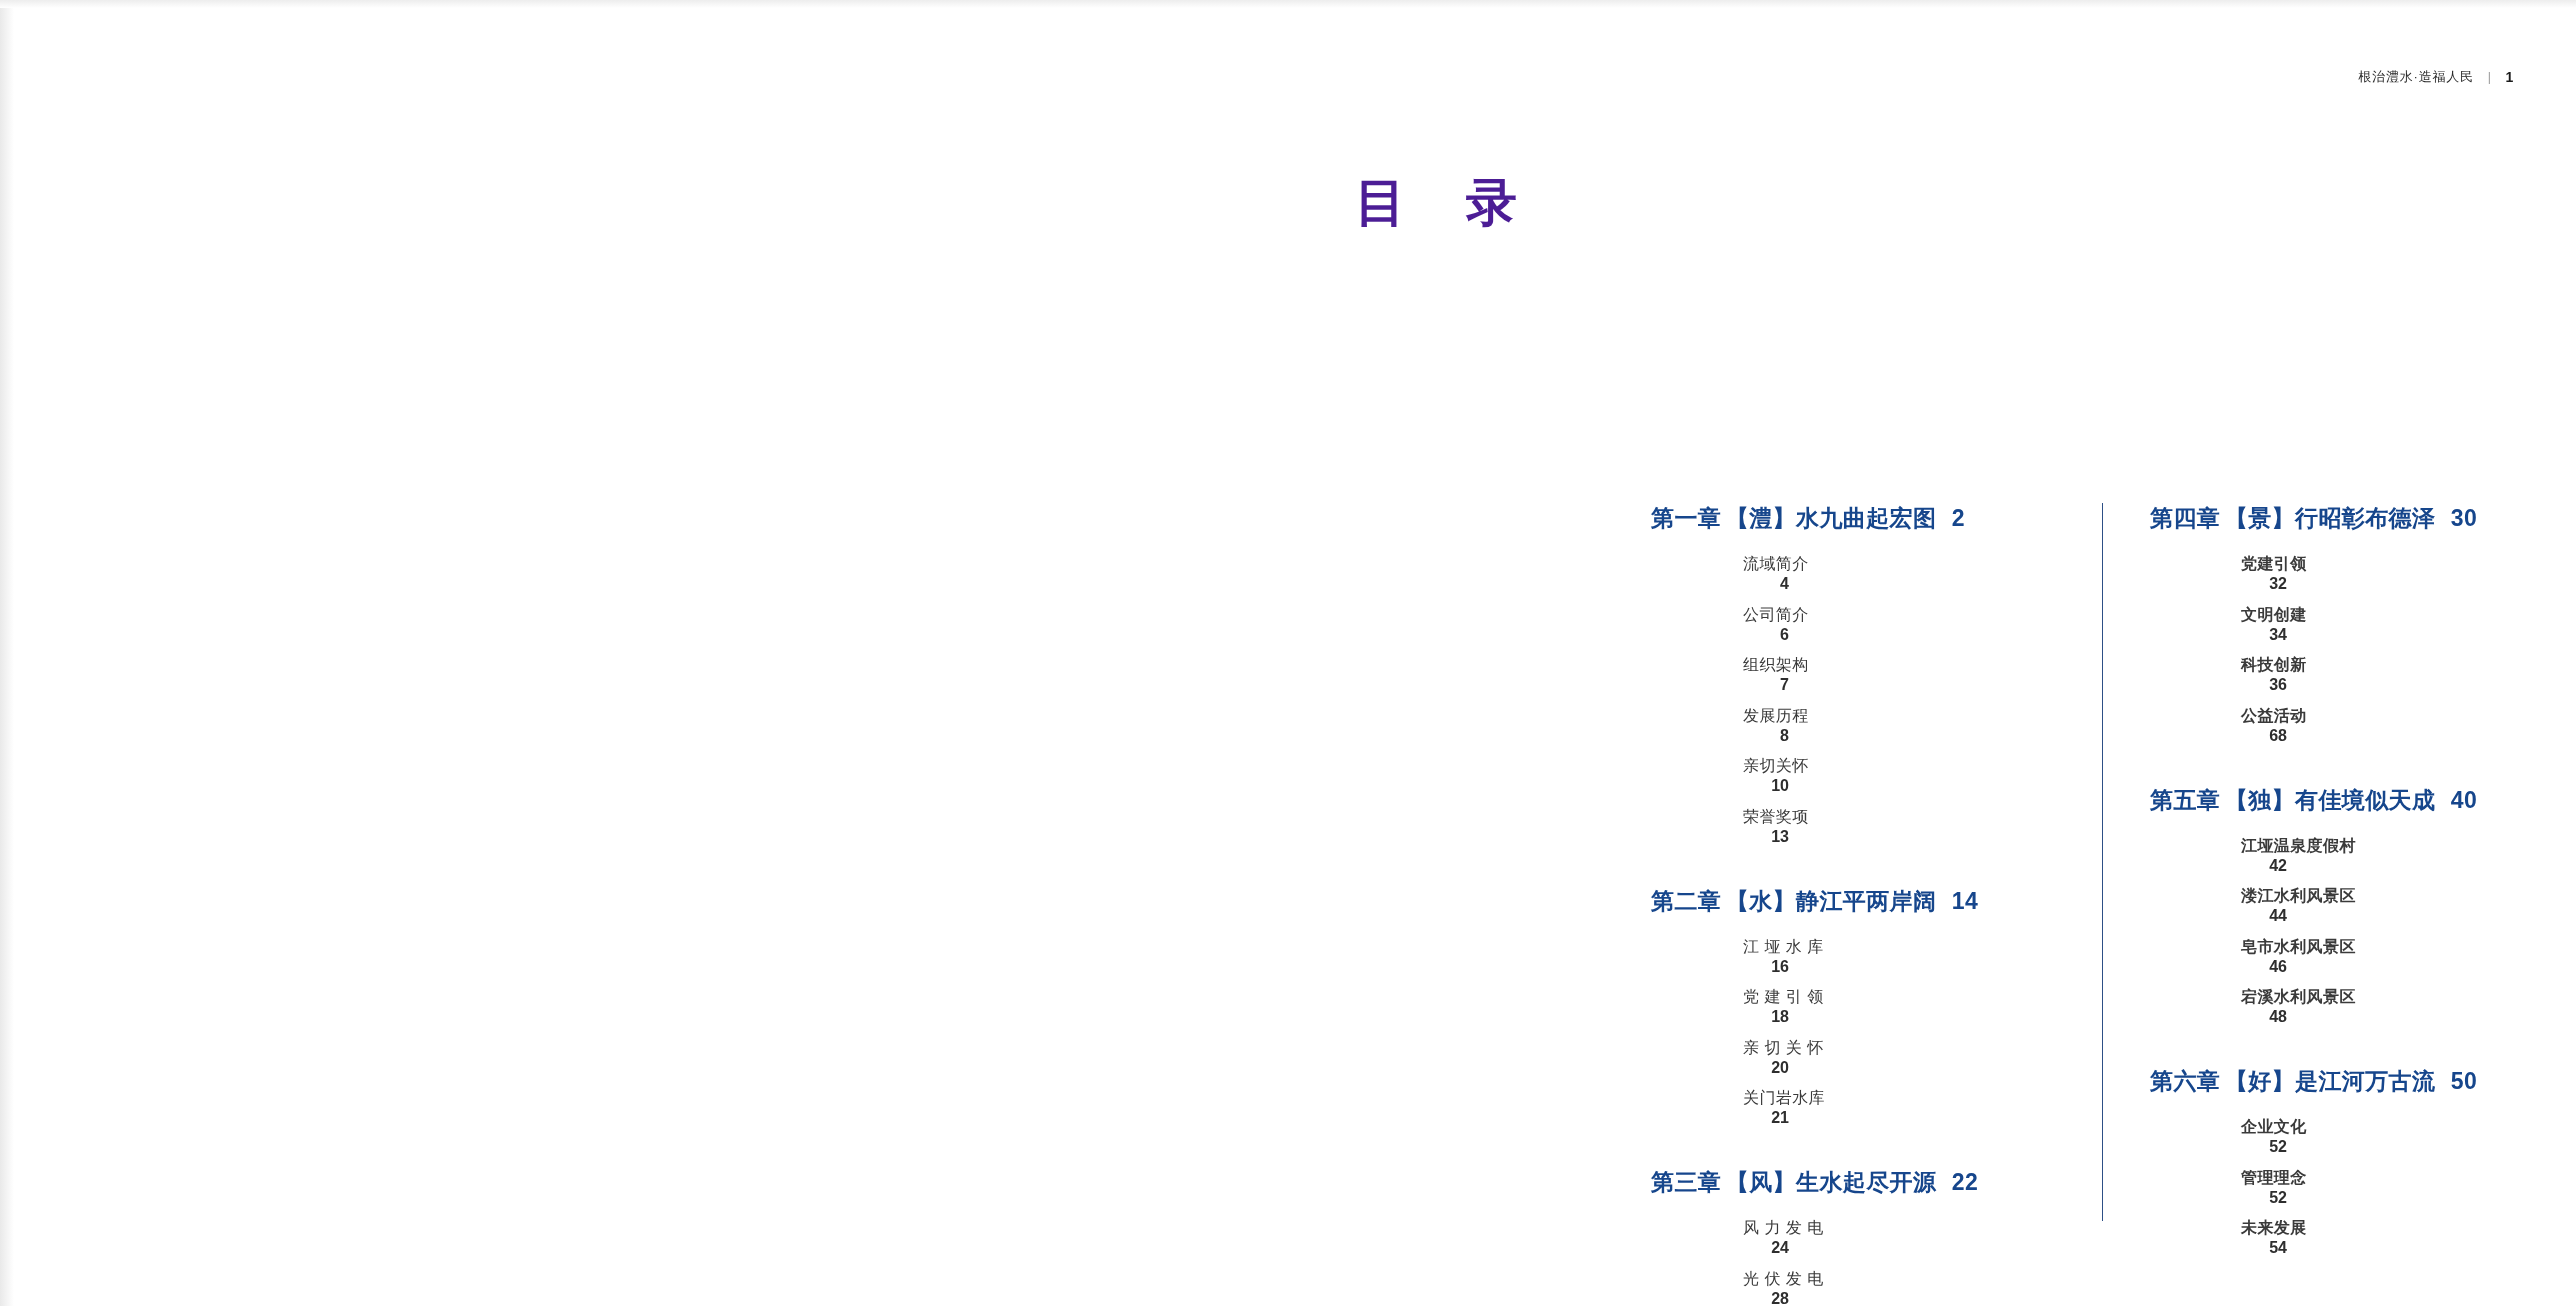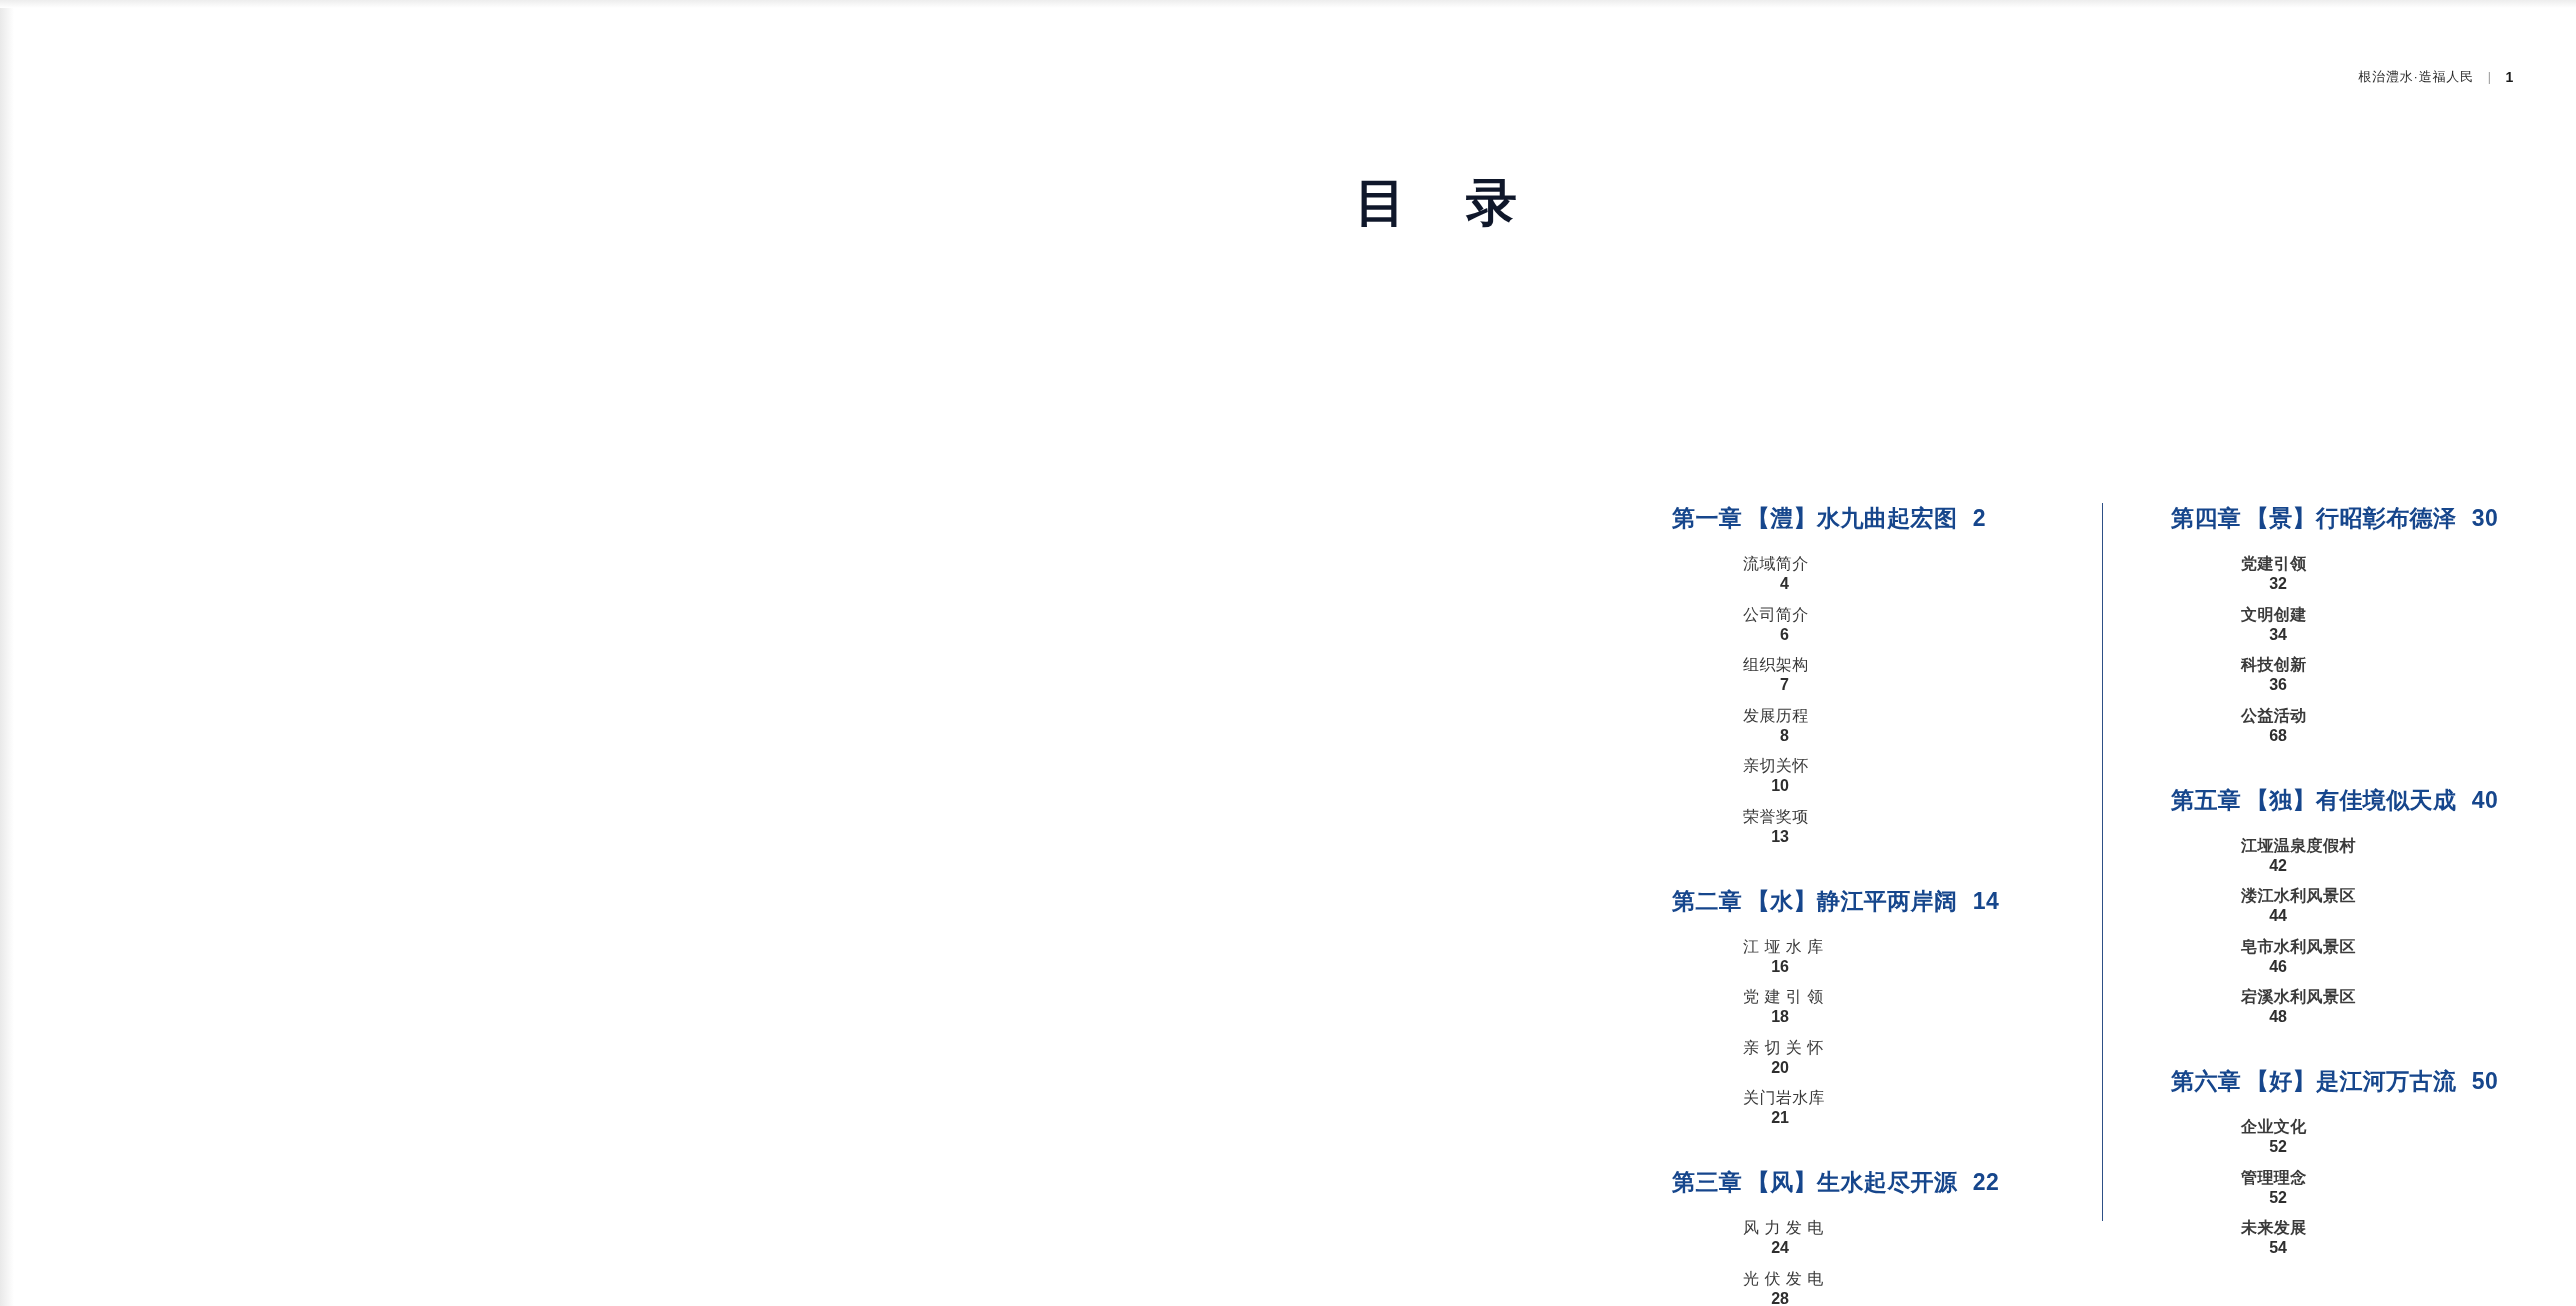--- a/index.html
+++ b/index.html
@@ -58,21 +58,21 @@
   }
 
   
   .toc-title {
     position: absolute;
     top: 169px;
     left: 1436px;
     transform: translateX(-50%);
     font-size: 51px;
     font-weight: 700;
-    color: #0f172a;
+    color: #4c1d95;
     letter-spacing: 23px;
     text-indent: 23px;
     white-space: nowrap;
     font-family: "Liberation Sans", sans-serif;
   }
 
   
   .toc-wrap {
     position: absolute;
     top: 503px;
@@ -107,21 +107,21 @@
     display: flex;
     align-items: baseline;
     justify-content: flex-start;
     font-size: 23px;
     font-weight: 700;
     color: #16468c;
     white-space: nowrap;
     letter-spacing: 0.4px;
     margin-bottom: 20px;
   }
-  .chapter-head .ch-label { margin-right: 4.6px; margin-left: 21px; }
+  .chapter-head .ch-label { margin-right: 4.6px; }
   .chapter-head .ch-title { margin-right: 15.4px; }
   .chapter-head .ch-page { font-size: 23px; font-weight: 700; color:#16468c; }
 
   .entries {
     padding-left: 92px;
   }
   .entry {
     display: flex;
     align-items: baseline;
     font-size: 16px;

